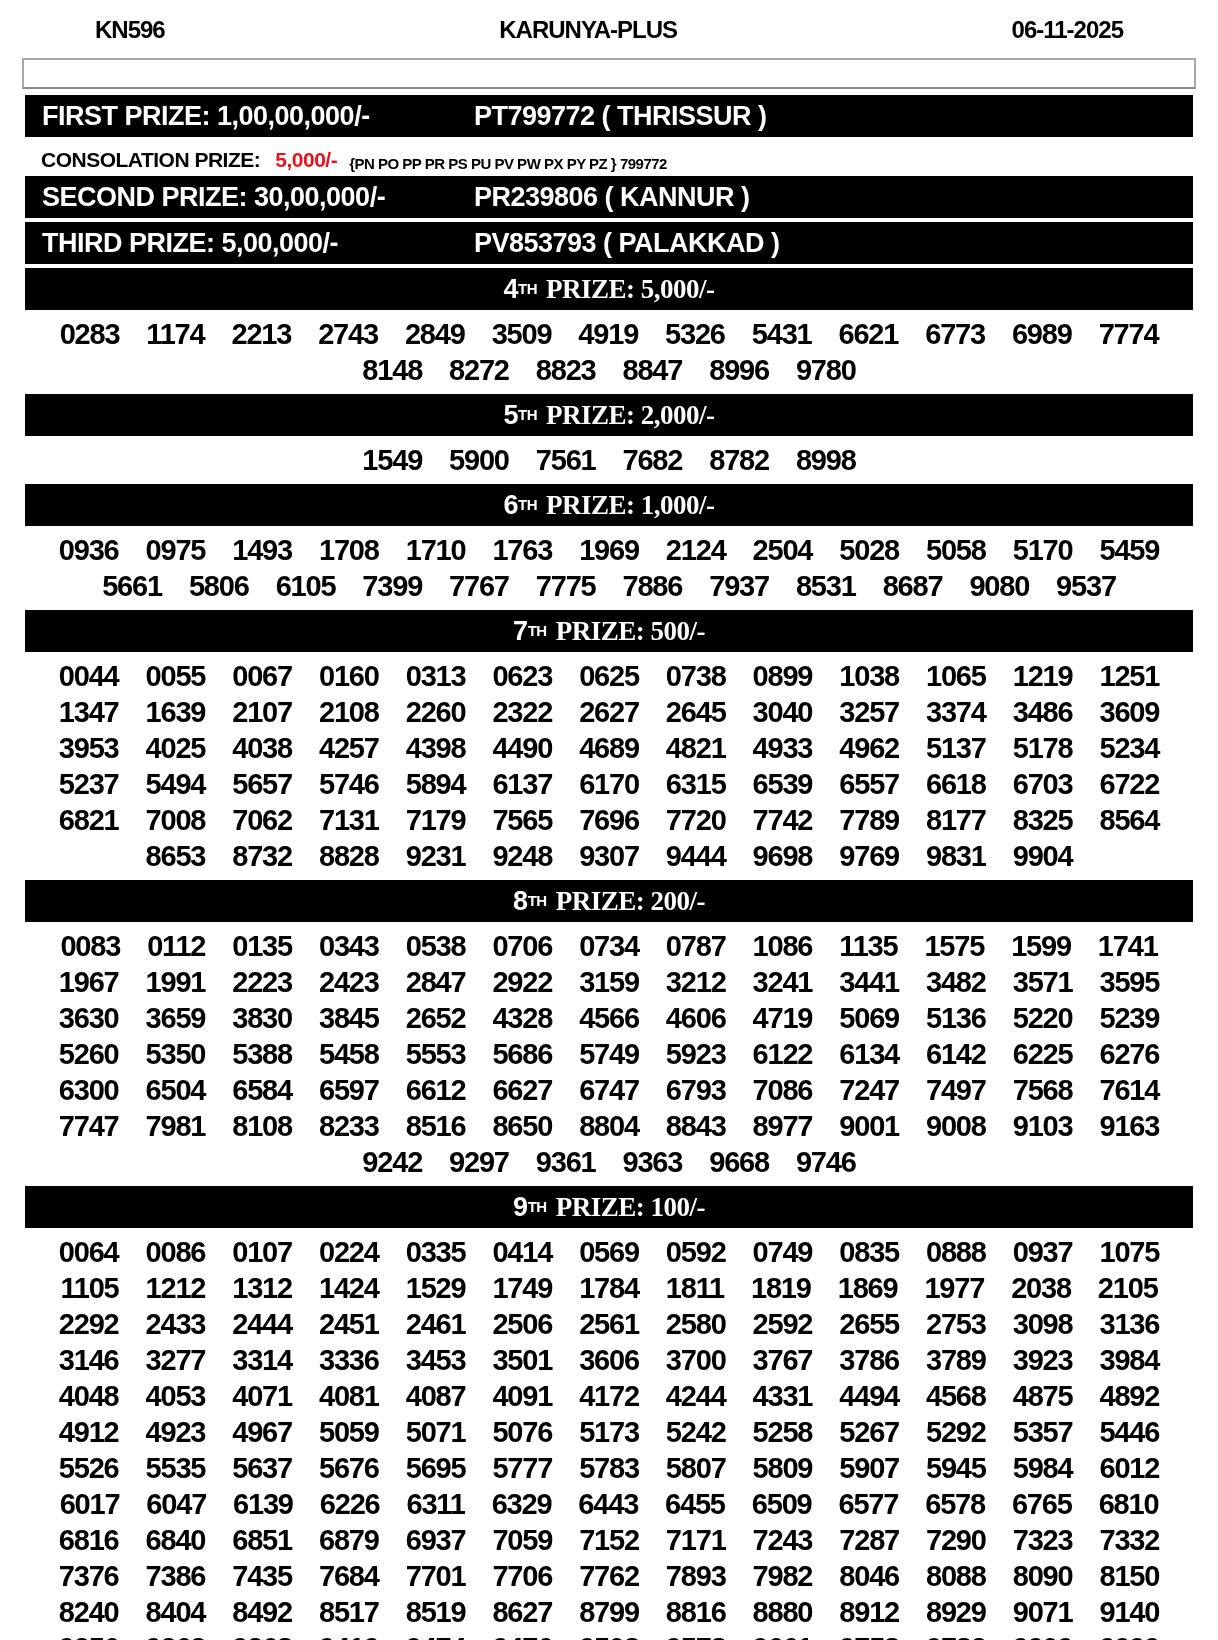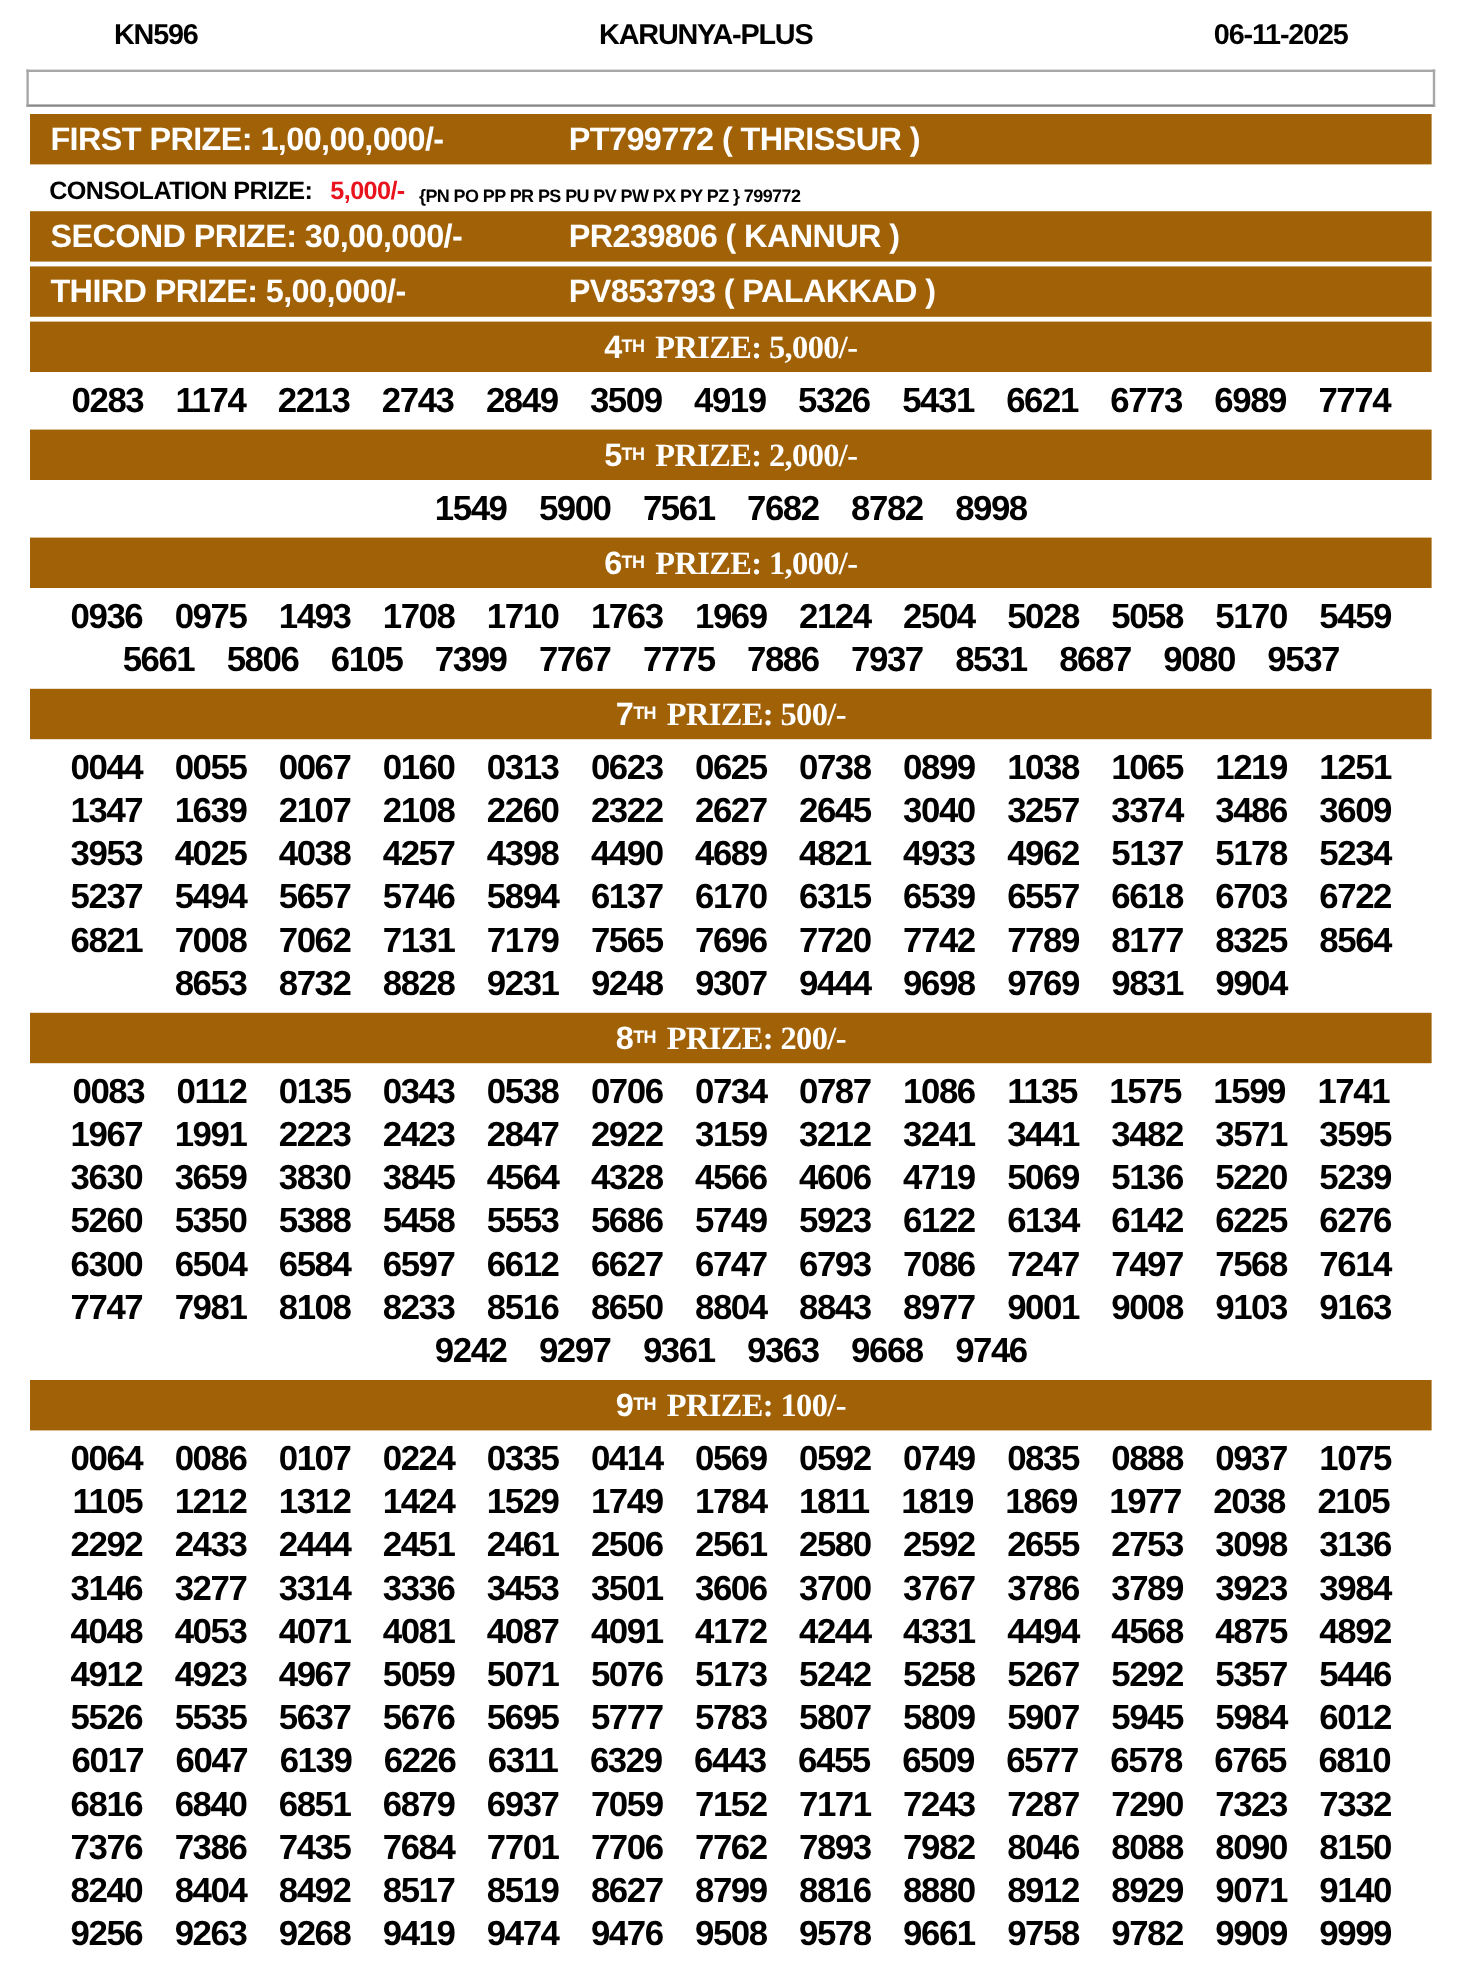--- a/index.html
+++ b/index.html
@@ -14,21 +14,21 @@
     display:flex;justify-content:space-between;align-items:center;
     padding:6px 95px 2px 95px;
     font-size:24px;letter-spacing:-1px;line-height:48px;
   }
   .blank-strip{
     margin:2px 22px 6px 22px;height:27px;
     border:2px solid #a8a8a8;border-bottom-color:#8a8a8a;
     background:#fff;
   }
   .black-banner{
-    background:#a16207;color:#fff;
+    background:#000000;color:#fff;
     margin:4px 25px;height:42px;
     display:flex;align-items:center;
     font-size:27px;letter-spacing:-0.5px;white-space:nowrap;
   }
   .top-banner{padding-left:17px;}
   .bb-label{display:inline-block;width:432px;}
   .consolation{
     margin:1px 25px;height:31px;padding-left:16px;
     display:flex;align-items:flex-end;
     font-size:21px;letter-spacing:-0.5px;white-space:nowrap;
@@ -92,20 +92,28 @@
           <span class="num">2849</span>
           <span class="num">3509</span>
           <span class="num">4919</span>
           <span class="num">5326</span>
           <span class="num">5431</span>
           <span class="num">6621</span>
           <span class="num">6773</span>
           <span class="num">6989</span>
           <span class="num">7774</span>
         </div>
+        <div class="num-row">
+          <span class="num">8148</span>
+          <span class="num">8272</span>
+          <span class="num">8823</span>
+          <span class="num">8847</span>
+          <span class="num">8996</span>
+          <span class="num">9780</span>
+        </div>
       </div>
   </div>
 
   <div>
     <div class="black-banner sec-banner">
       <span>5</span>
         <sup>TH</sup>
         <span class="rest">PRIZE: 2,000/-</span>
     </div>
     <div class="num-rows">
@@ -292,21 +300,21 @@
           <span class="num">3441</span>
           <span class="num">3482</span>
           <span class="num">3571</span>
           <span class="num">3595</span>
         </div>
         <div class="num-row">
           <span class="num">3630</span>
           <span class="num">3659</span>
           <span class="num">3830</span>
           <span class="num">3845</span>
-          <span class="num">4564</span>
+          <span class="num">2652</span>
           <span class="num">4328</span>
           <span class="num">4566</span>
           <span class="num">4606</span>
           <span class="num">4719</span>
           <span class="num">5069</span>
           <span class="num">5136</span>
           <span class="num">5220</span>
           <span class="num">5239</span>
         </div>
         <div class="num-row">

